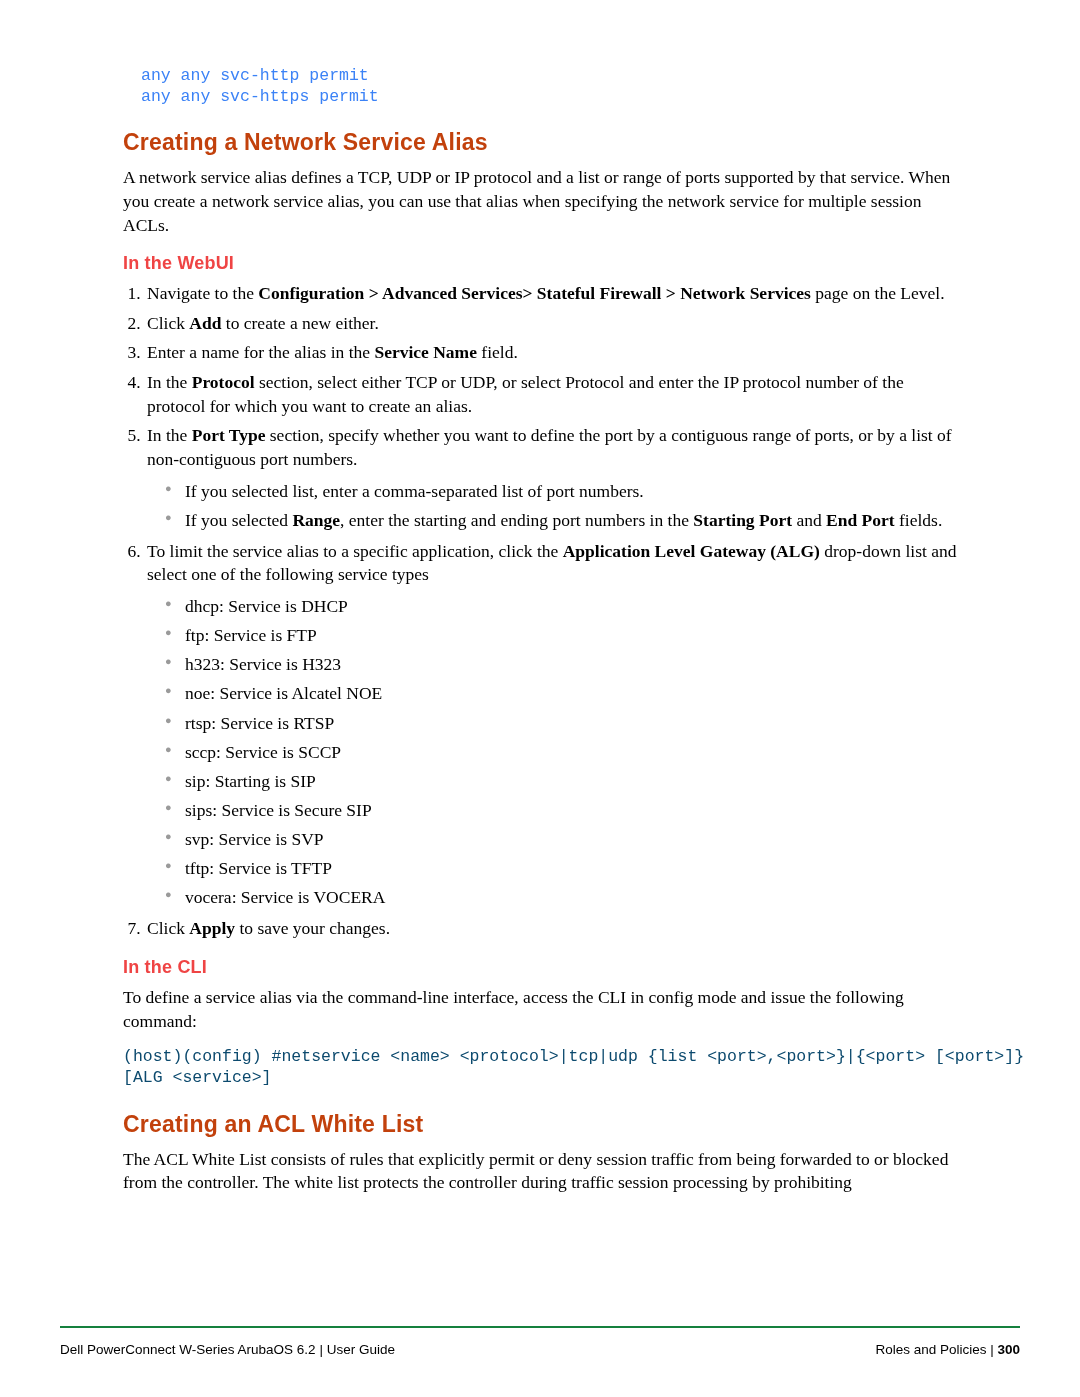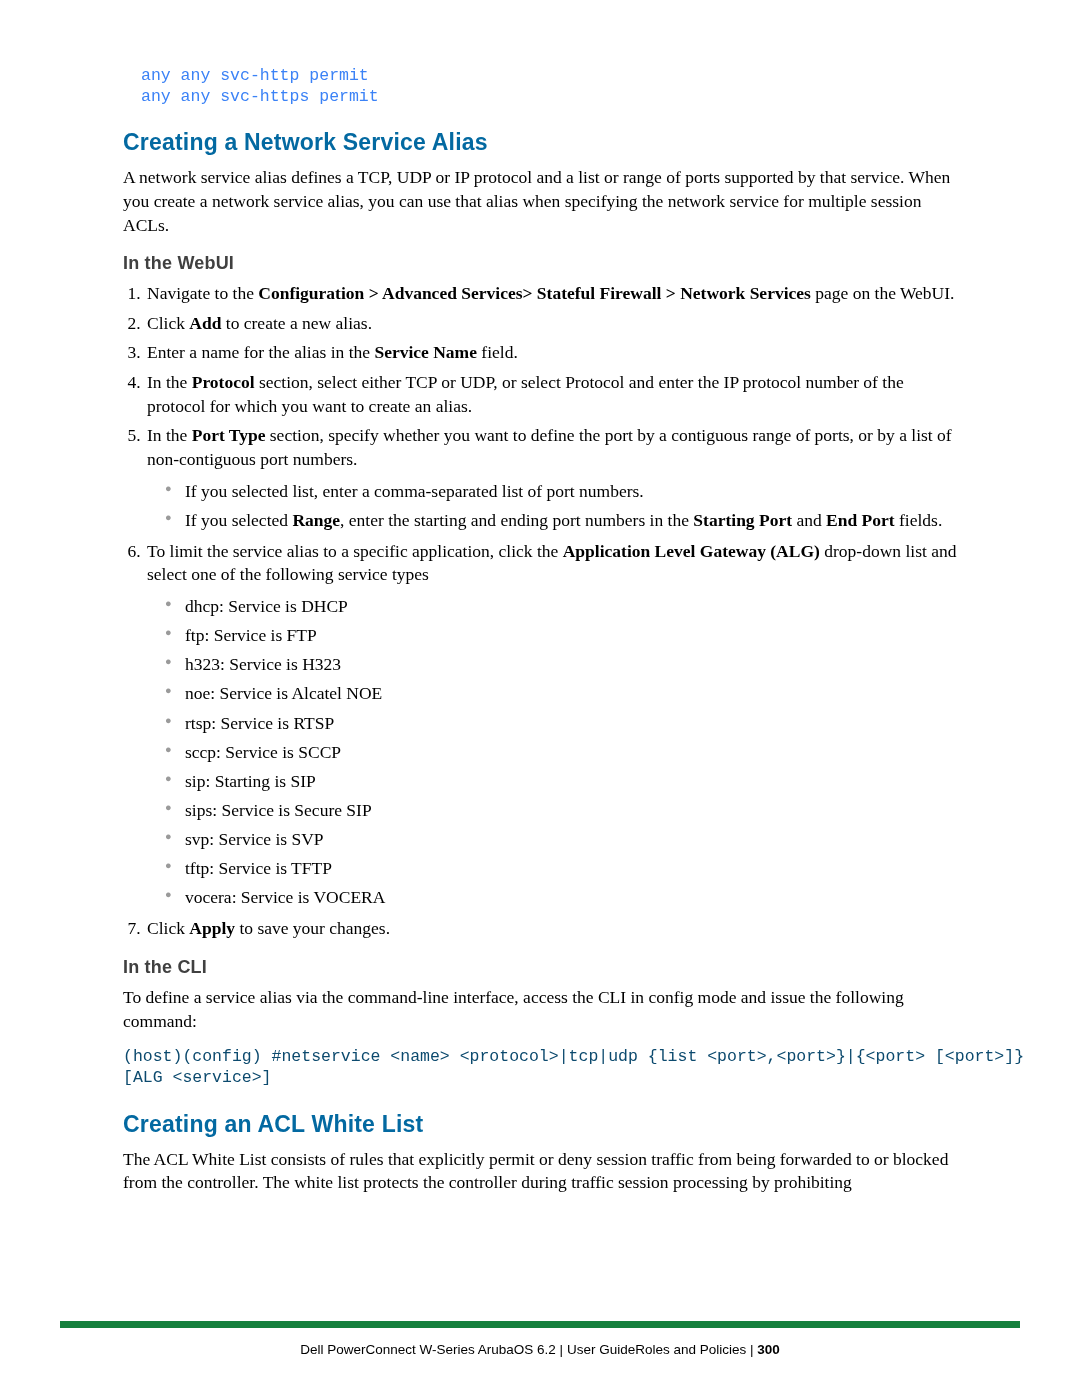--- a/index.html
+++ b/index.html
@@ -32,29 +32,29 @@
       white-space: pre;
       margin: 10px 0 22px 0;
       color: #0c4a6e;
     }
     h2 {
       font-family: Arial, Helvetica, sans-serif;
       font-weight: bold;
       font-size: 23px;
       margin: 22px 0 10px 0;
       letter-spacing: 0.2px;
-      color: #0369a1;
+      color: #c2410c;
     }
     h3 {
       font-family: Arial, Helvetica, sans-serif;
       font-weight: bold;
       font-size: 18px;
       margin: 16px 0 8px 0;
       letter-spacing: 0.2px;
-      color: #404040;
+      color: #ef4444;
     }
     p {
       font-size: 17.5px;
       line-height: 1.35;
       margin: 0 0 14px 0;
     }
     ol {
       margin: 0 0 10px 0;
       padding-left: 22px;
       font-size: 17.5px;
@@ -83,45 +83,45 @@
       top: 2px;
       color: #9a9a9a;
       font-size: 11px;
     }
     .b { font-weight: bold; }
     .footer {
       position: absolute;
       bottom: 40px;
       left: 60px;
       right: 60px;
-      border-top: 7px solid #15803d;
+      border-top: 2px solid #15803d;
       padding-top: 14px;
       font-family: Arial, Helvetica, sans-serif;
       font-size: 13.5px;
       display: flex;
-      justify-content: center;
+      justify-content: space-between;
     }
   </style>
 </head>
 <body>
 
 <div class="page">
 
   <div class="code-block">any any svc-http permit
 any any svc-https permit</div>
 
   <h2>Creating a Network Service Alias</h2>
 
   <p>A network service alias defines a TCP, UDP or IP protocol and a list or range of ports supported by that service. When you create a network service alias, you can use that alias when specifying the network service for multiple session ACLs.</p>
 
   <h3>In the WebUI</h3>
 
   <ol>
-    <li><span>Navigate to the </span><span class="b">Configuration &gt; Advanced Services&gt; Stateful Firewall &gt; Network Services</span><span> page on the WebUI.</span></li>
-    <li><span>Click </span><span class="b">Add</span><span> to create a new alias.</span></li>
+    <li><span>Navigate to the </span><span class="b">Configuration &gt; Advanced Services&gt; Stateful Firewall &gt; Network Services</span><span> page on the Level.</span></li>
+    <li><span>Click </span><span class="b">Add</span><span> to create a new either.</span></li>
     <li><span>Enter a name for the alias in the </span><span class="b">Service Name</span><span> field.</span></li>
     <li><span>In the </span><span class="b">Protocol</span><span> section, select either TCP or UDP, or select Protocol and enter the IP protocol number of the protocol for which you want to create an alias.</span></li>
     <li><span>In the </span><span class="b">Port Type</span><span> section, specify whether you want to define the port by a contiguous range of ports, or by a list of non-contiguous port numbers.</span>
       <ul class="bullets">
         <li>If you selected list, enter a comma-separated list of port numbers.</li>
         <li><span>If you selected </span><span class="b">Range</span><span>, enter the starting and ending port numbers in the </span><span class="b">Starting Port</span><span> and </span><span class="b">End Port</span><span> fields.</span></li>
       </ul>
     </li>
     <li><span>To limit the service alias to a specific application, click the </span><span class="b">Application Level Gateway (ALG)</span><span> drop-down list and select one of the following service types</span>
       <ul class="bullets">

